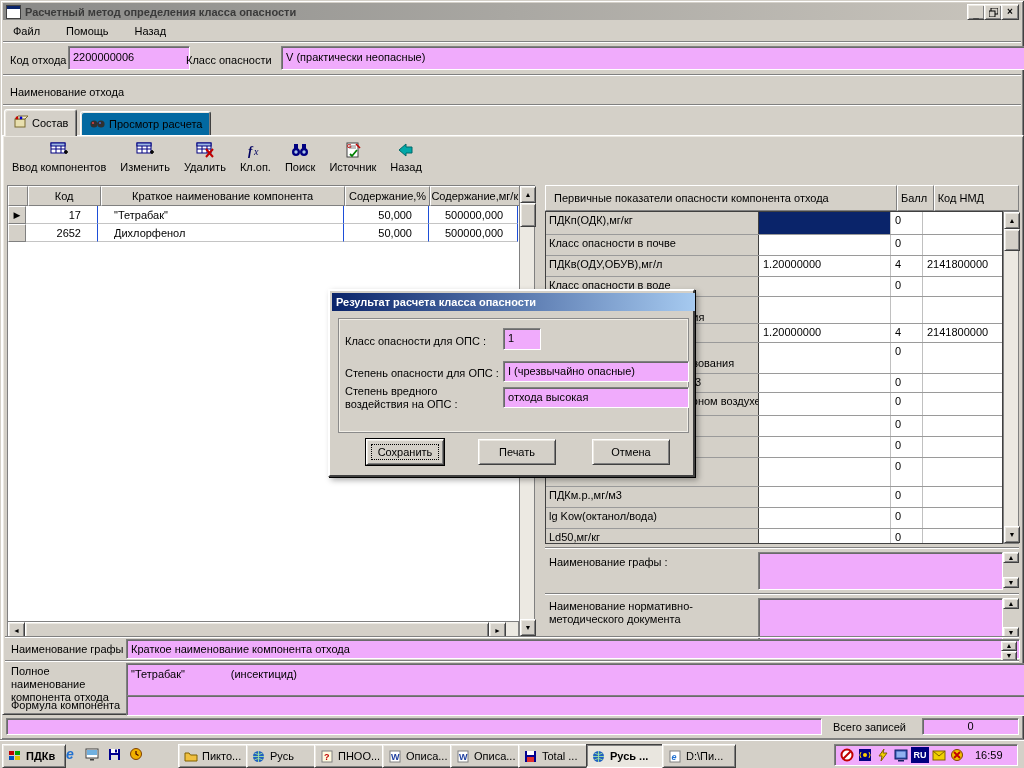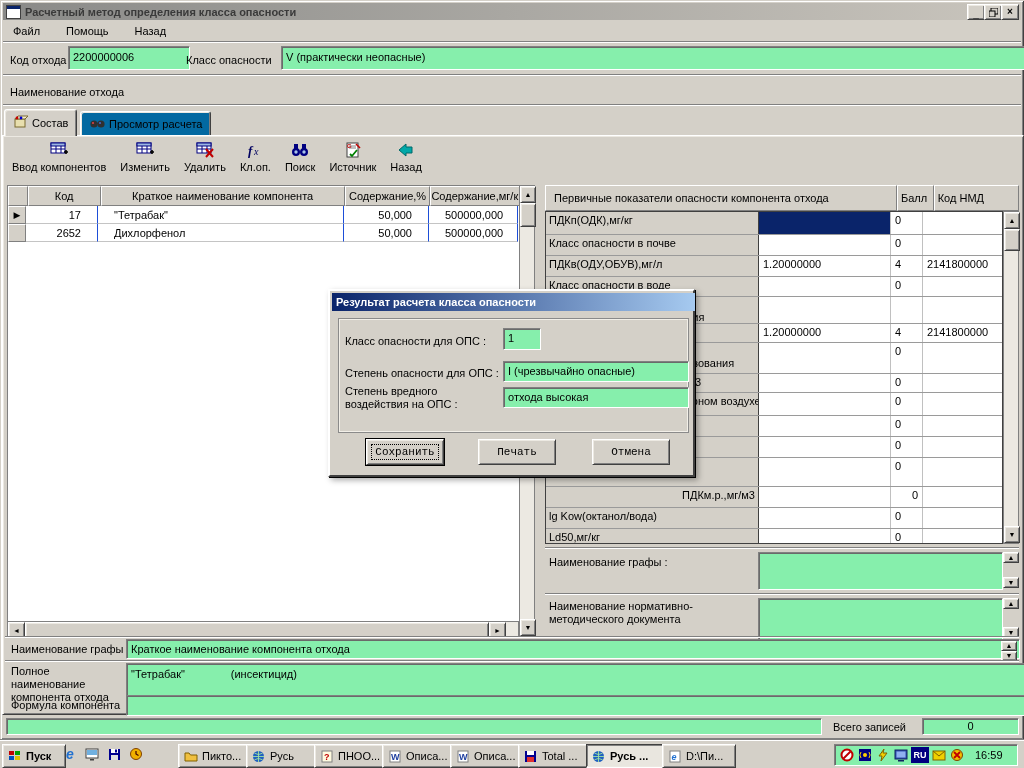--- a/index.html
+++ b/index.html
@@ -2,21 +2,21 @@
 <html><head>
 <meta charset="utf-8">
 <style>
   html,body{margin:0;padding:0;background:#000;}
   .screen{position:relative;width:1024px;height:768px;background:#d4d0c8;overflow:hidden;
           font-family:"Liberation Sans",sans-serif;font-size:11px;color:#000;}
   .abs{position:absolute;}
   
   .raised{background:#d4d0c8;border:1px solid;border-color:#fff #404040 #404040 #fff;
           box-shadow:inset 1px 1px 0 #ece9e2, inset -1px -1px 0 #808080;}
-  .sunken{background:#86efac;border:1px solid;border-color:#808080 #fff #fff #808080;
+  .sunken{background:#f0abfc;border:1px solid;border-color:#808080 #fff #fff #808080;
           box-shadow:inset 1px 1px 0 #6a6a6a;}
   .etched{border:1px solid #8a8a8a;box-shadow:inset 0 0 0 1px #f2efe8;}
   .winframe{box-shadow:inset 1px 1px 0 #d4d0c8, inset -1px -1px 0 #404040,
             inset 2px 2px 0 #fff, inset -2px -2px 0 #808080;}
   .titlebar{background:linear-gradient(90deg,#8a8a88,#c9c5bd);color:#3a3a3a;font-weight:bold;
             display:flex;align-items:center;}
   .dlgtitle{background:linear-gradient(90deg,#0a246a,#a6caf0);color:#fff;font-weight:bold;
             display:flex;align-items:center;padding-left:4px;}
   .capbtn{width:16px;height:14px;display:flex;align-items:center;justify-content:center;
           font-size:10px;line-height:10px;font-weight:bold;color:#000;}
@@ -49,21 +49,21 @@
   .ig-val{width:132px;box-sizing:border-box;padding:2px 4px 0 4px;border-right:1px solid #c0c0c0;
           overflow:hidden;white-space:nowrap;line-height:12px;}
   .ig-score{width:32px;box-sizing:border-box;padding:2px 4px 0 4px;border-right:1px solid #c0c0c0;
           overflow:hidden;line-height:12px;}
   .ig-nmd{width:79px;box-sizing:border-box;padding:2px 4px 0 4px;overflow:hidden;line-height:12px;}
   .sel{background:#0a246a;color:#0a246a;}
   .scrolltrack{background:#ece9e2;border:1px solid #808080;box-sizing:border-box;}
   .sbtn{display:flex;align-items:center;justify-content:center;font-size:7px;color:#000;}
   .btn{display:flex;align-items:center;justify-content:center;background:#d4d0c8;
        border:1px solid;border-color:#fff #404040 #404040 #fff;
-       box-shadow:inset 1px 1px 0 #ece9e2, inset -1px -1px 0 #808080;font-family:Liberation Mono, monospace;}
+       box-shadow:inset 1px 1px 0 #ece9e2, inset -1px -1px 0 #808080;}
   .btn-default{outline:1px solid #000;}
   .btn-default::after{content:"";position:absolute;inset:4px;border:1px dotted #000;}
   .taskbtn{display:flex;align-items:center;gap:4px;padding:0 4px;overflow:hidden;white-space:nowrap;}
   .taskbtn.active{background:#e9e6df;border-color:#404040 #fff #fff #404040;
        box-shadow:inset -1px -1px 0 #ece9e2, inset 1px 1px 0 #808080;font-weight:bold;}
   .ticon{width:15px;height:14px;flex:0 0 auto;display:flex;align-items:center;justify-content:center;}
   .trayicon{width:16px;height:16px;display:flex;align-items:center;justify-content:center;position:relative;}
   .hsep{border-top:1px solid #808080;border-bottom:1px solid #fff;height:0;}
   .fieldtext{padding:3px 4px;white-space:pre;overflow:hidden;line-height:14px;}
   .dlgfield{padding:2px 4px;white-space:nowrap;overflow:hidden;line-height:15px;}
@@ -311,21 +311,21 @@
             <div class="ig-val"></div>
             <div class="ig-score">0</div>
             <div class="ig-nmd"></div>
           </div>
           <div class="ig-row" style="height:28px;">
             <div class="ig-label">ПДКсс,мг/м3</div>
             <div class="ig-val"></div>
             <div class="ig-score">0</div>
             <div class="ig-nmd"></div>
           </div>
-          <div class="ig-row" style="height:20px;text-align:right;">
+          <div class="ig-row" style="height:20px;">
             <div class="ig-label">ПДКм.р.,мг/м3</div>
             <div class="ig-val"></div>
             <div class="ig-score">0</div>
             <div class="ig-nmd"></div>
           </div>
           <div class="ig-row" style="height:20px;">
             <div class="ig-label">lg Kow(октанол/вода)</div>
             <div class="ig-val"></div>
             <div class="ig-score">0</div>
             <div class="ig-nmd"></div>
@@ -403,21 +403,21 @@
   <div class="abs" style="left:0;top:740px;width:1024px;height:28px;background:#d4d0c8;border-top:1px solid #fff;box-shadow:0 -1px 0 #808080;">
     <div class="abs raised taskbtn" style="left:2px;top:3px;width:54px;height:22px;font-weight:bold;">
       <span class="ticon">
         <svg width="14" height="12" viewBox="0 0 14 12">
             <rect x="1" y="1" width="5" height="4" fill="#c00000"></rect>
             <rect x="7" y="1" width="5" height="4" fill="#00a000"></rect>
             <rect x="1" y="6" width="5" height="4" fill="#0050c0"></rect>
             <rect x="7" y="6" width="5" height="4" fill="#e0c000"></rect>
           </svg>
       </span>
-      <span>Пуск</span>
+      <span>ПДКв</span>
     </div>
     <div class="abs" style="left:62px;top:5px;display:flex;gap:6px;align-items:center;">
       <span class="trayicon" style="color:#2070d0;font-weight:bold;font-size:14px;font-style:italic;">e</span>
       <span class="trayicon">
           <svg width="14" height="13" viewBox="0 0 14 13">
             <rect x="1" y="1" width="12" height="9" fill="#fff" stroke="#404040"></rect>
             <rect x="2" y="2" width="10" height="5" fill="#70b0e0"></rect>
             <rect x="5" y="11" width="4" height="1.5" fill="#404040"></rect>
           </svg>
         </span>

